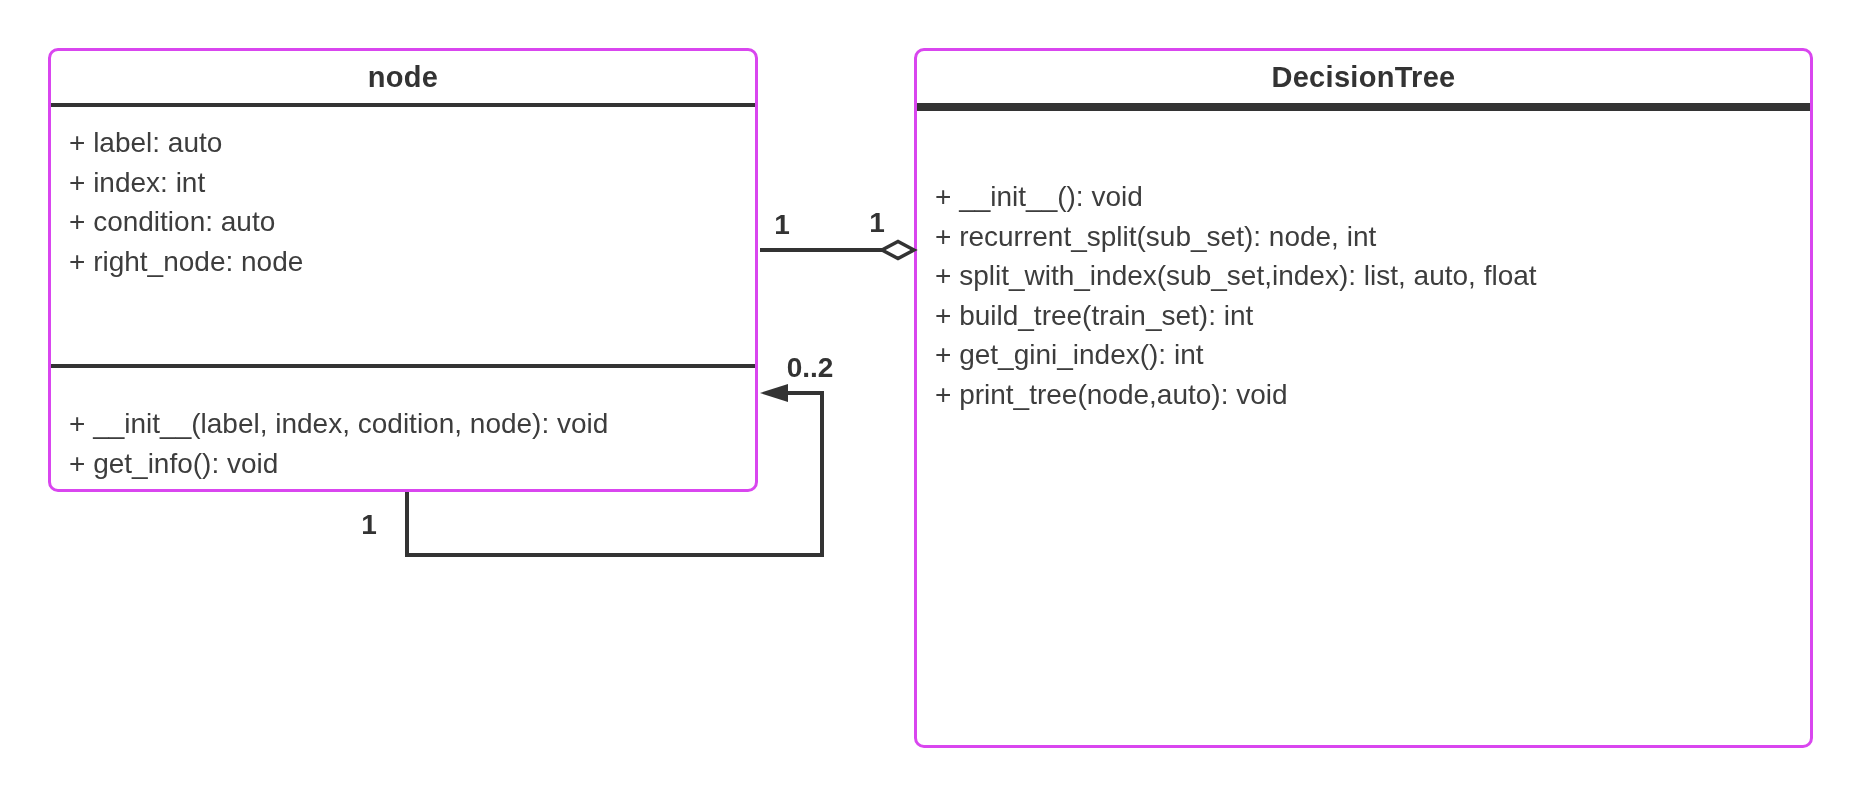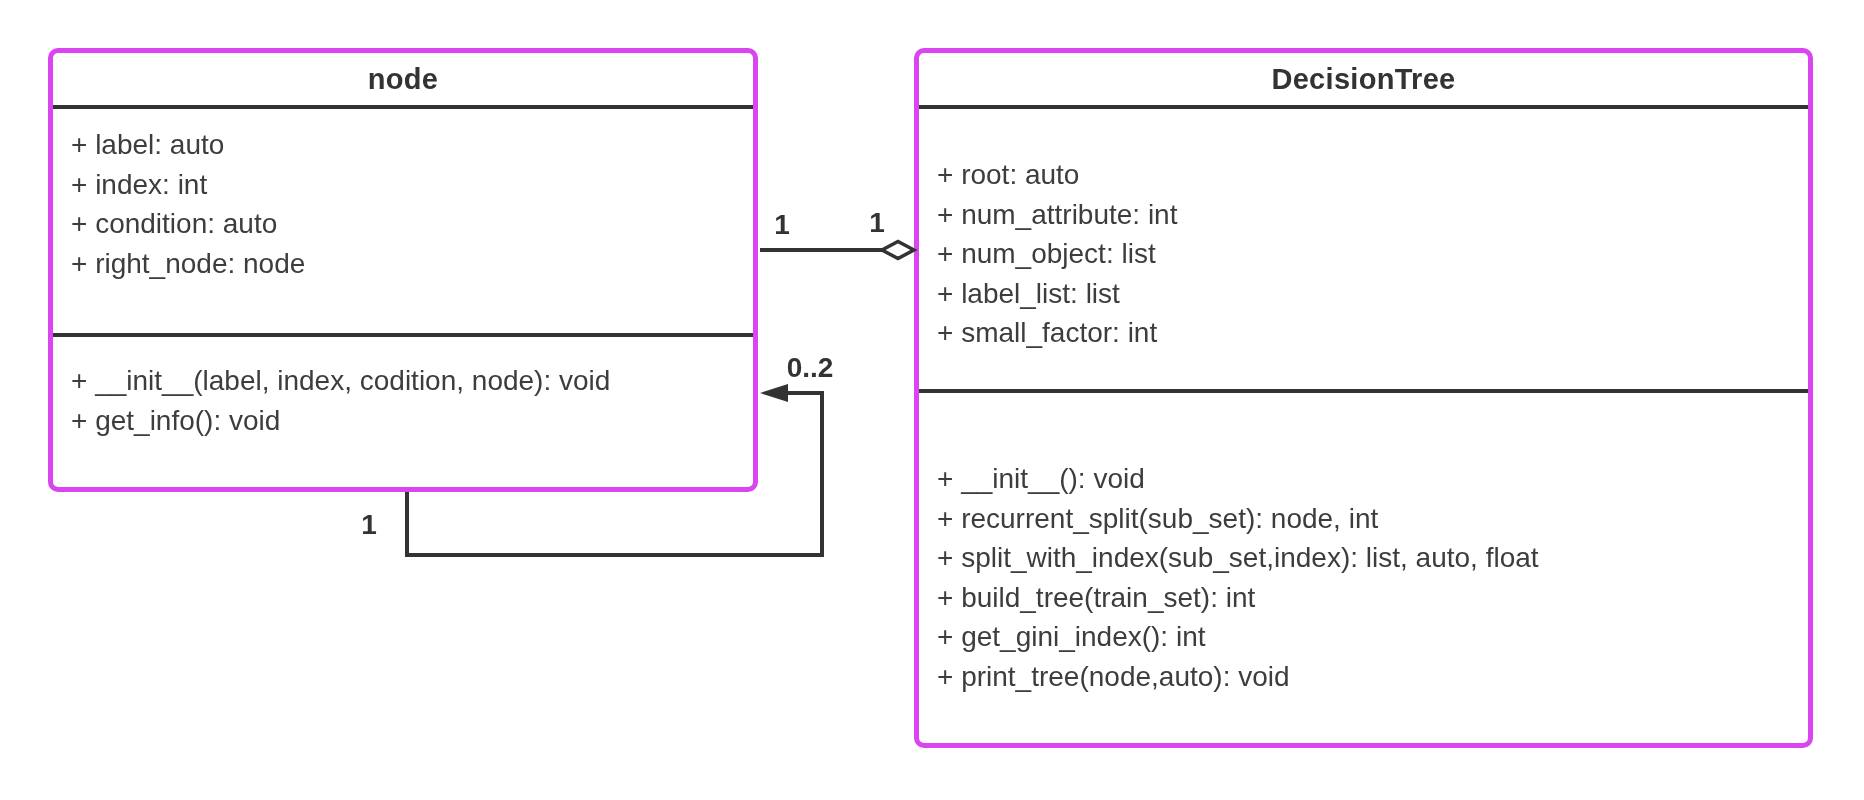--- a/index.html
+++ b/index.html
@@ -11,21 +11,21 @@
   .canvas {
     position: relative;
     width: 1864px;
     height: 800px;
     background: #ffffff;
     overflow: hidden;
   }
   .uml-class {
     position: absolute;
     box-sizing: border-box;
-    border: 5px solid #d946ef;
+    border: 3px solid #d946ef;
     border-radius: 10px;
     background: #ffffff;
     display: flex;
     flex-direction: column;
   }
   .uml-class .hdr {
     box-sizing: border-box;
     height: 56px;
     border-bottom: 4px solid #333333;
     display: flex;
@@ -50,21 +50,21 @@
   }
   .member {
     font-size: 28px;
     line-height: 39.5px;
     color: #3d3d3d;
     white-space: nowrap;
   }
   
   .class-node { left: 48px; top: 48px; width: 710px; height: 444px; }
   .class-node .attrs { height: 224px; padding-top: 16px; }
-  .class-node .methods { padding-top: 24px; }
+  .class-node .methods { padding-top: 36px; margin-top: 33px; }
   
   .class-dtree { left: 914px; top: 48px; width: 899px; height: 700px; }
   .class-dtree .attrs { height: 280px; padding-top: 46px; }
   .class-dtree .methods { padding-top: 66px; }
 
   .connector-layer {
     position: absolute;
     left: 0; top: 0;
     width: 1864px;
     height: 800px;
@@ -97,27 +97,20 @@
       <div class="member">+ right_node: node</div>
     </div>
     <div class="methods">
       <div class="member">+ __init__(label, index, codition, node): void</div>
       <div class="member">+ get_info(): void</div>
     </div>
   </div>
 
   <div class="uml-class class-dtree">
     <div class="hdr">DecisionTree</div>
-    <div class="attrs">
-      <div class="member">+ root: auto</div>
-      <div class="member">+ num_attribute: int</div>
-      <div class="member">+ num_object: list</div>
-      <div class="member">+ label_list: list</div>
-      <div class="member">+ small_factor: int</div>
-    </div>
     <div class="methods">
       <div class="member">+ __init__(): void</div>
       <div class="member">+ recurrent_split(sub_set): node, int</div>
       <div class="member">+ split_with_index(sub_set,index): list, auto, float</div>
       <div class="member">+ build_tree(train_set): int</div>
       <div class="member">+ get_gini_index(): int</div>
       <div class="member">+ print_tree(node,auto): void</div>
     </div>
   </div>
 

